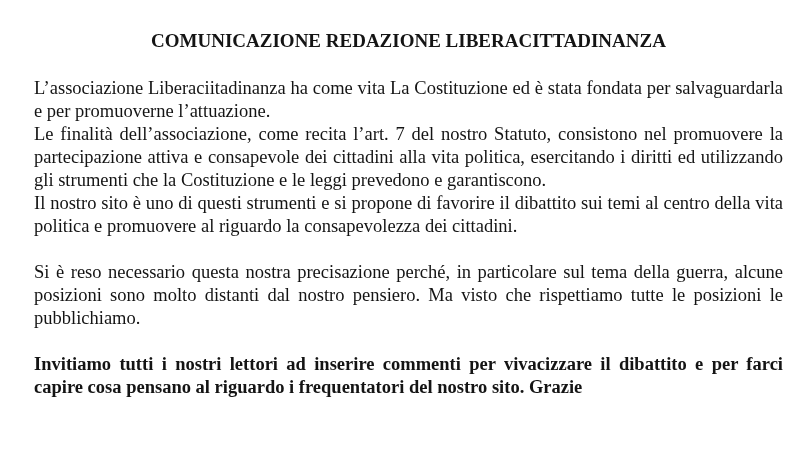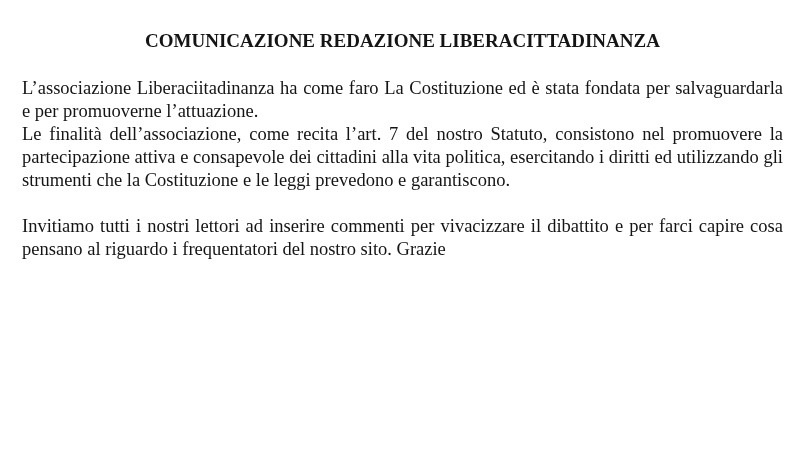--- a/index.html
+++ b/index.html
@@ -11,55 +11,58 @@
     width: 800px;
     height: 466px;
     overflow: hidden;
     font-family: "Liberation Serif", "DejaVu Serif", serif;
     color: #141414;
   }
   .page {
     box-sizing: border-box;
     width: 800px;
     height: 342px;
-    padding: 29px 17px 0 22px;
+    padding: 29px 17px 0 34px;
     background: #ffffff;
   }
   .doc-title {
     margin: 0 0 25px 0;
     padding: 0;
     text-align: center;
     font-weight: 700;
     font-size: 19px;
     line-height: 23px;
   }
   .block {
     margin: 0 0 23px 0;
   }
   .block:last-child {
     margin-bottom: 16px;
+    font-weight: bold;
   }
   .block p {
     margin: 0;
     padding: 0;
     font-size: 18.5px;
     line-height: 23px;
     text-align: justify;
   }
 </style>
 </head>
 <body>
 
 <div class="page">
   <h1 class="doc-title">COMUNICAZIONE REDAZIONE LIBERACITTADINANZA</h1>
 
   <div class="block">
-    <p>L’associazione Liberaciitadinanza ha come faro La Costituzione ed è stata fondata per salvaguardarla e per promuoverne l’attuazione.</p>
+    <p>L’associazione Liberaciitadinanza ha come vita La Costituzione ed è stata fondata per salvaguardarla e per promuoverne l’attuazione.</p>
     <p>Le finalità dell’associazione, come recita l’art. 7 del nostro Statuto, consistono nel promuovere la partecipazione attiva e consapevole dei cittadini alla vita politica, esercitando i diritti ed utilizzando gli strumenti che la Costituzione e le leggi prevedono e garantiscono.</p>
+    <p>Il nostro sito è uno di questi strumenti e si propone di favorire il dibattito sui temi al centro della  vita politica e promuovere al riguardo la consapevolezza dei cittadini.</p>
   </div>
 
   <div class="block">
+    <p>Si è reso necessario questa nostra precisazione perché, in particolare sul tema della guerra, alcune posizioni sono  molto distanti dal nostro pensiero. Ma visto che rispettiamo tutte le posizioni le pubblichiamo.</p>
   </div>
 
   <div class="block">
     <p>Invitiamo tutti i nostri lettori ad inserire commenti per vivacizzare il dibattito e per farci capire cosa pensano al riguardo i frequentatori del nostro sito. Grazie</p>
   </div>
 </div>
 
 </body></html>

